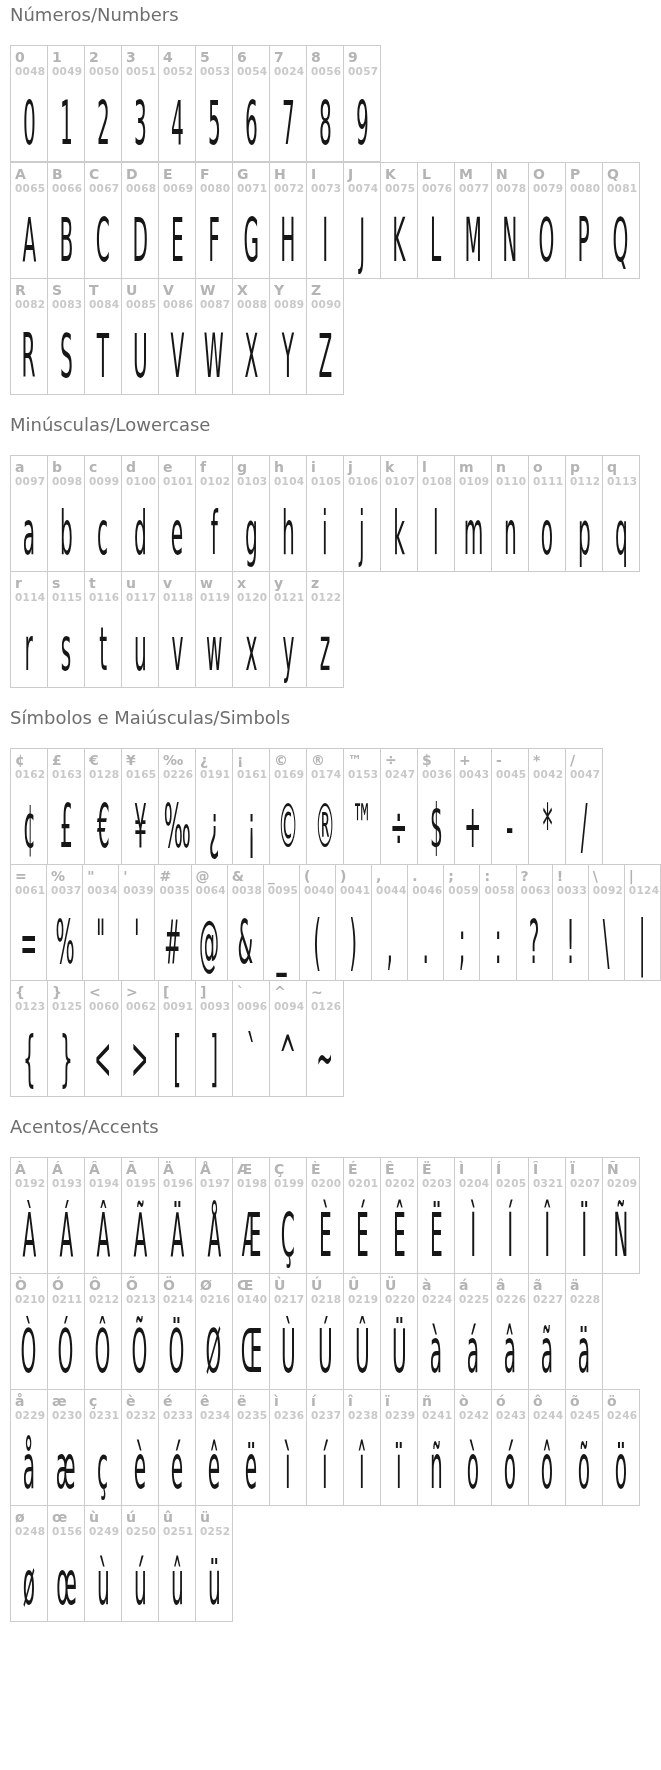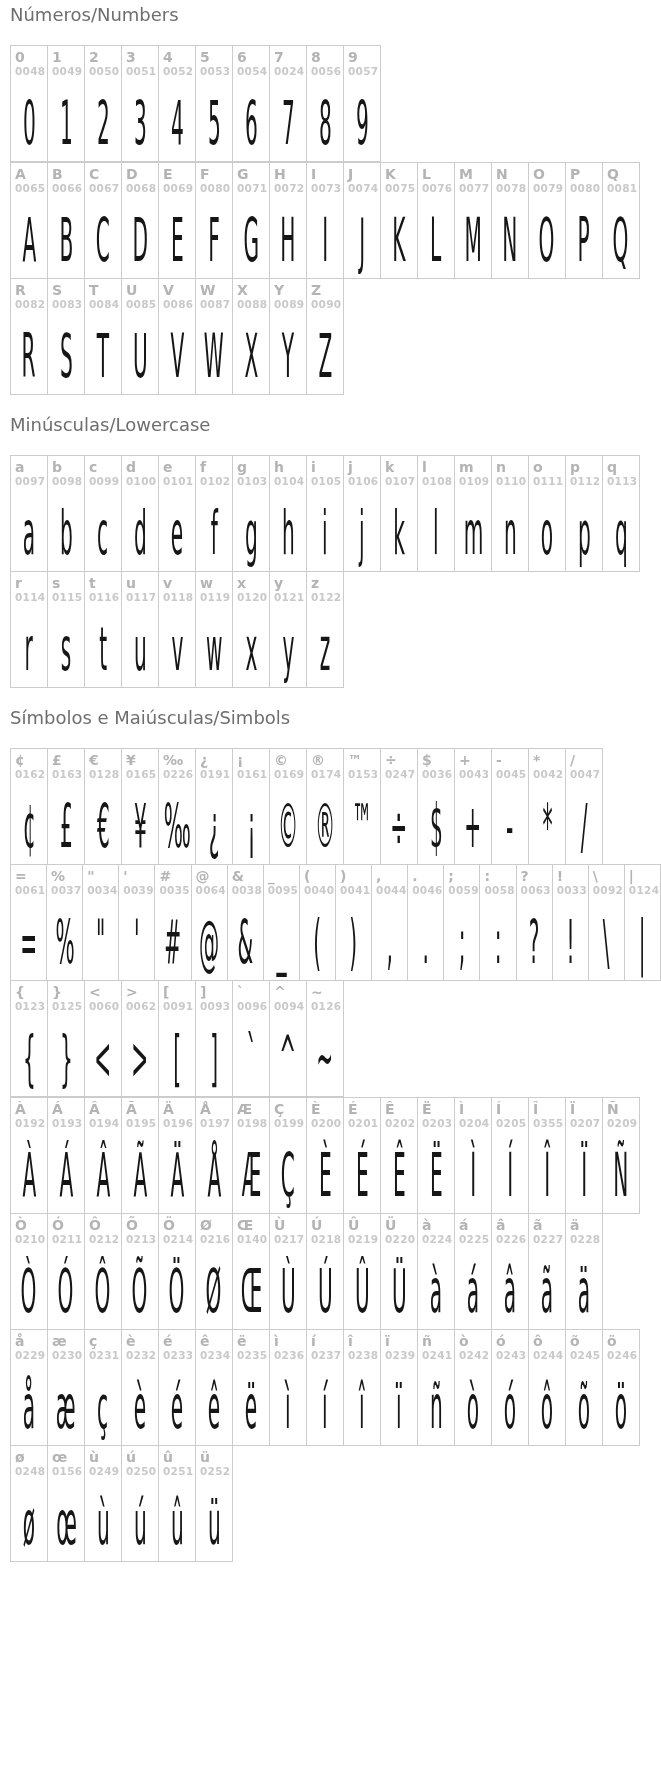--- a/index.html
+++ b/index.html
@@ -835,20 +835,21 @@
               <div class="cell-label">~</div>
               <div class="cell-code">0126</div>
               <div class="cell-glyph">
                 <span class="glyph">~</span>
               </div>
             </div>
           </div>
         </div>
       </section>
       <section class="glyph-section">
+        <h2 class="section-title">Acentos/Accents</h2>
         <div class="grid">
           <div class="row">
             <div class="cell">
               <div class="cell-label">À</div>
               <div class="cell-code">0192</div>
               <div class="cell-glyph">
                 <span class="glyph">À</span>
               </div>
             </div>
             <div class="cell">
@@ -937,21 +938,21 @@
             </div>
             <div class="cell">
               <div class="cell-label">Í</div>
               <div class="cell-code">0205</div>
               <div class="cell-glyph">
                 <span class="glyph">Í</span>
               </div>
             </div>
             <div class="cell">
               <div class="cell-label">Î</div>
-              <div class="cell-code">0355</div>
+              <div class="cell-code">0321</div>
               <div class="cell-glyph">
                 <span class="glyph">Î</span>
               </div>
             </div>
             <div class="cell">
               <div class="cell-label">Ï</div>
               <div class="cell-code">0207</div>
               <div class="cell-glyph">
                 <span class="glyph">Ï</span>
               </div>

